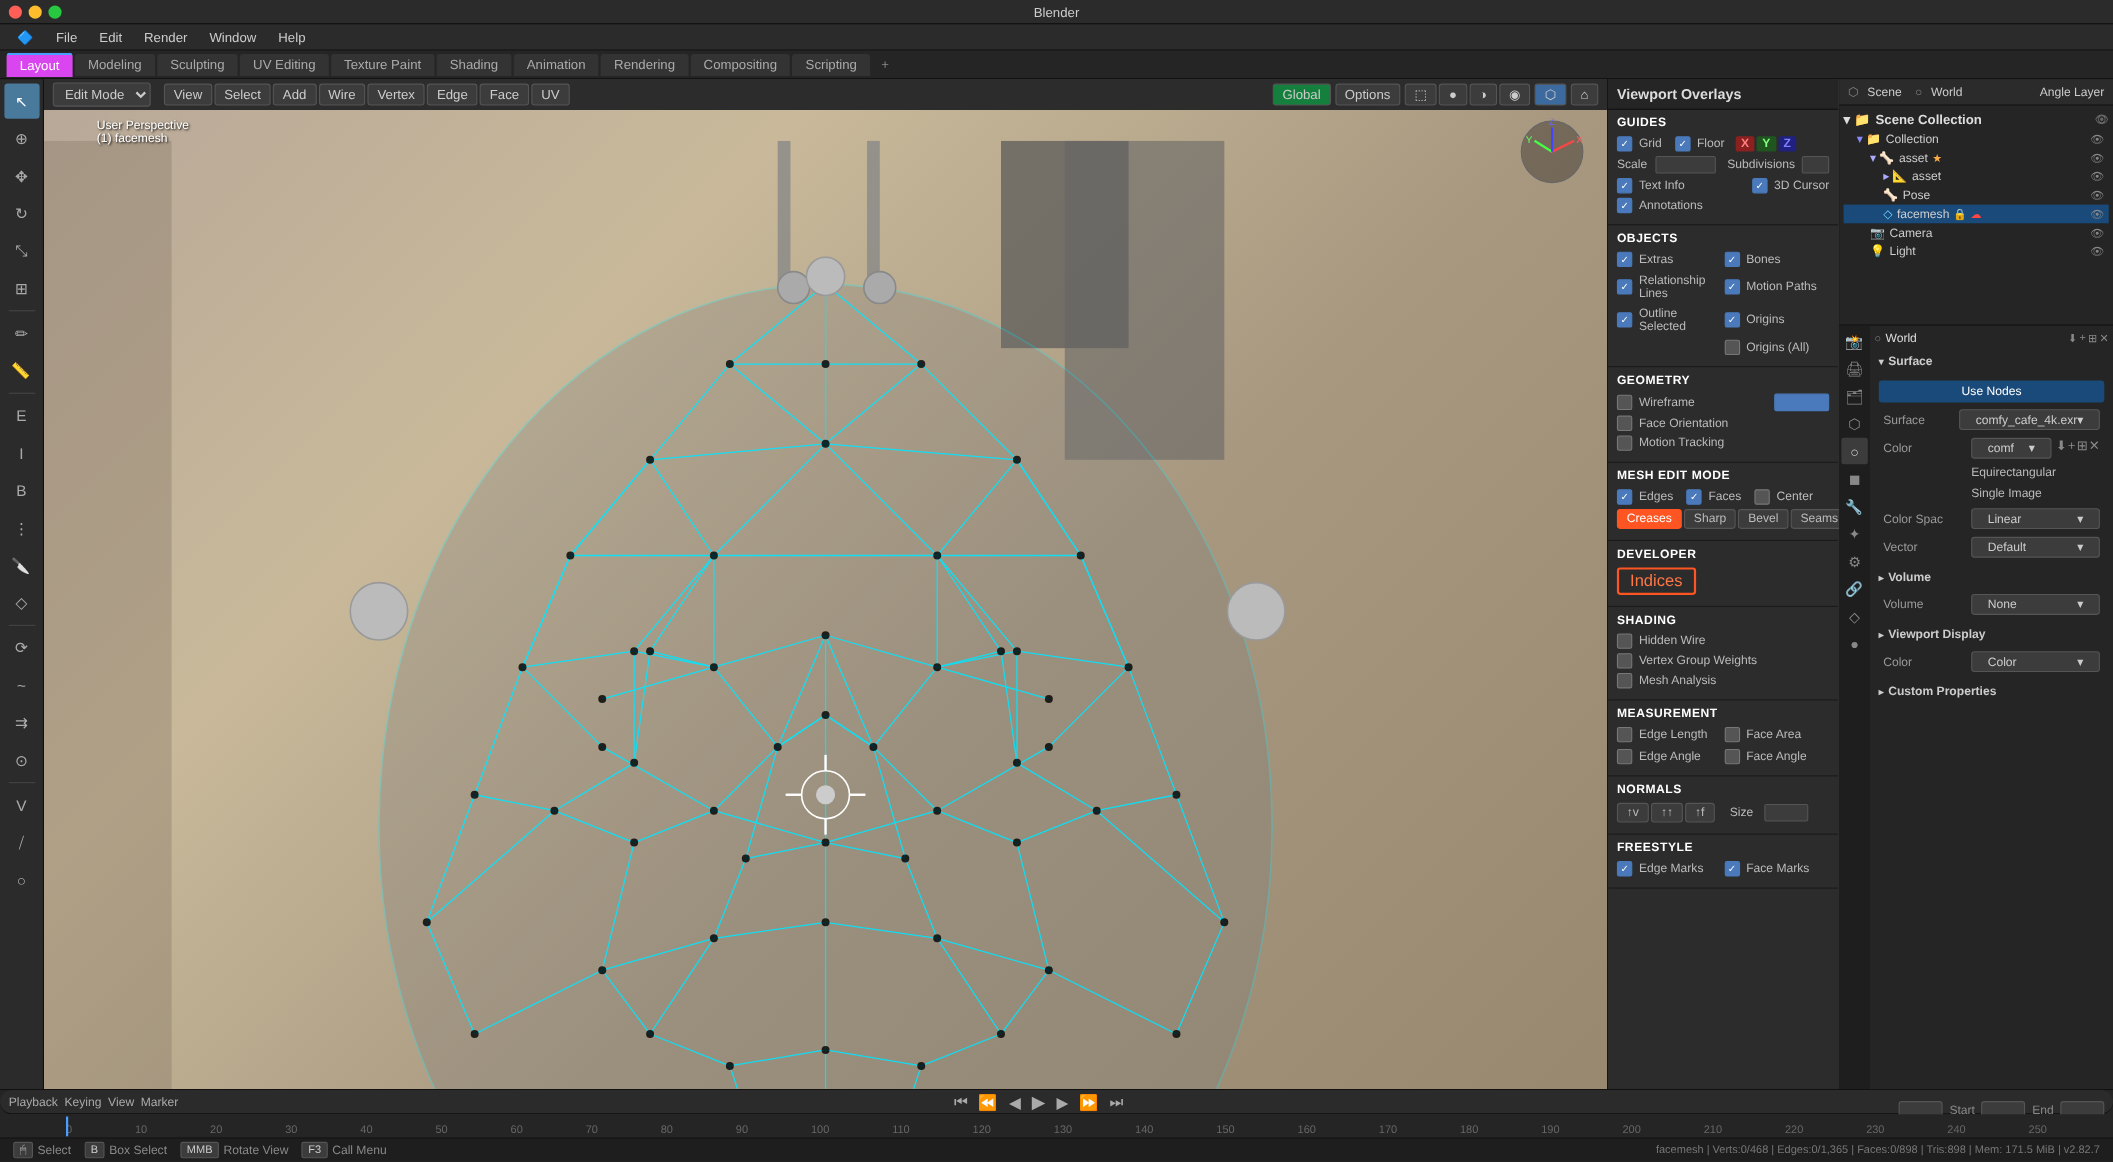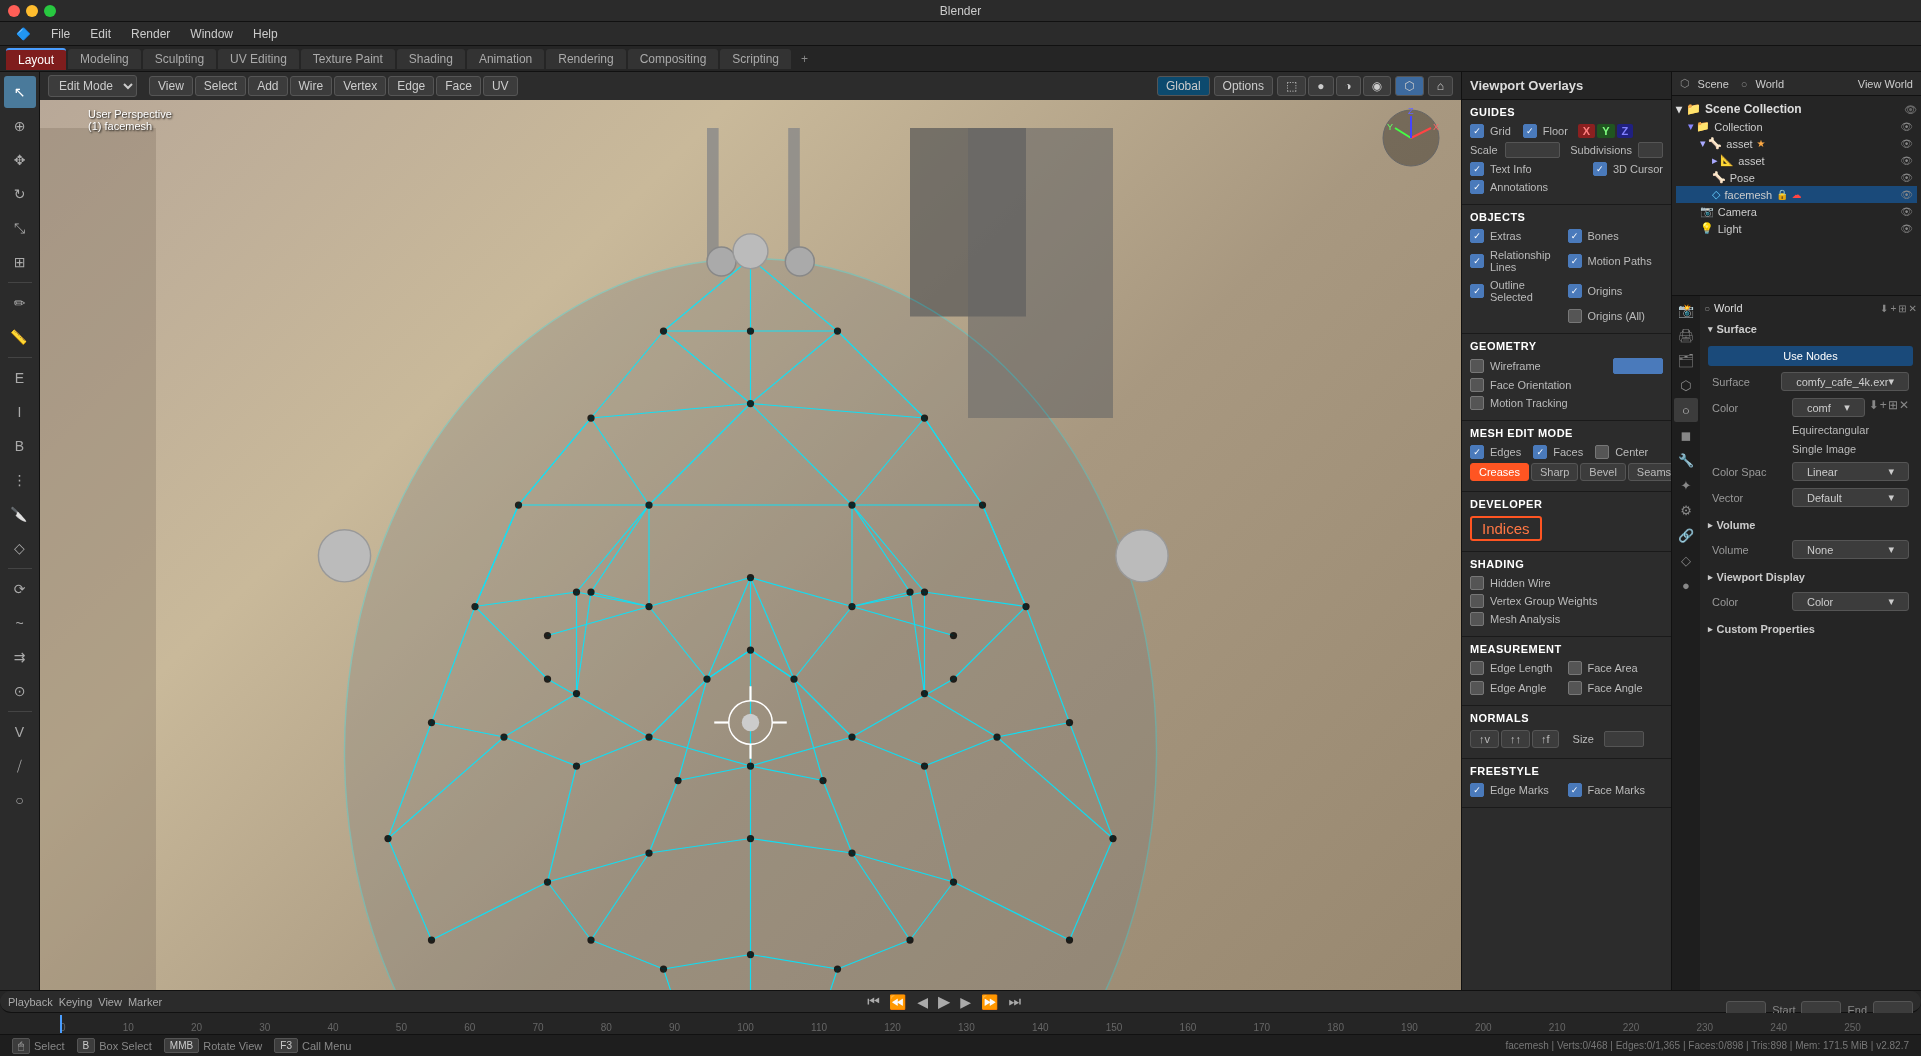--- a/index.html
+++ b/index.html
@@ -70,21 +70,21 @@
     }
     .workspace-tab {
       padding: 3px 12px;
       cursor: pointer;
       border-radius: 3px 3px 0 0;
       font-size: 12px;
       color: #aaa;
       background: #333;
     }
     .workspace-tab.active {
-      background: #7f1d1d;
+      background: #d946ef;
       color: #fff;
       border-top: 2px solid #4a9eff;
     }
     .workspace-tab-add {
       padding: 2px 8px;
       color: #888;
       cursor: pointer;
     }
 
     
@@ -758,21 +758,21 @@
         <div class="viewport-btn">Add</div>
         <div class="viewport-btn">Wire</div>
         <div class="viewport-btn">Vertex</div>
         <div class="viewport-btn">Edge</div>
         <div class="viewport-btn">Face</div>
         <div class="viewport-btn">UV</div>
       </div>
       <div style="flex:1"></div>
 
       <div style="display:flex;gap:4px;align-items:center;">
-        <div class="viewport-btn" style="background:#0c4a6e; display:flex;gap:4px;">Global</div>
+        <div class="viewport-btn" style="background:#15803d; display:flex;gap:4px;">Global</div>
         <div class="viewport-btn">Options</div>
 
         <div style="display:flex;gap:2px;">
           <div class="viewport-btn">⬚</div>
           <div class="viewport-btn">●</div>
           <div class="viewport-btn">◑</div>
           <div class="viewport-btn">◉</div>
         </div>
 
         <div class="viewport-btn" style="background:#3d6a9e;">⬡</div>
@@ -976,21 +976,21 @@
       </div>
     </div>
 
     <div id="properties-panel" style="width:250px; background:#252525; border-left:1px solid #111; display:flex; flex-direction:column;">
 
       <div style="height:24px; background:#2b2b2b; display:flex; align-items:center; padding:0 8px; border-bottom:1px solid #111; gap:8px;">
         <span style="font-size:11px; color:#888;">⬡</span>
         <span style="font-size:11px; color:#ccc;">Scene</span>
         <span style="font-size:11px; color:#888; margin-left:4px;">○</span>
         <span style="font-size:11px; color:#ccc;">World</span>
-        <span style="font-size:11px; color:#ccc; margin-left:auto;">View World</span>
+        <span style="font-size:11px; color:#ccc; margin-left:auto;">Angle Layer</span>
       </div>
 
       <div id="scene-collection" style="padding:4px; font-size:11px; border-bottom:1px solid #111; max-height:200px; overflow-y:auto;">
         <div style="display:flex;align-items:center;padding:2px 0;font-size:12px;font-weight:600;color:#ddd;">
           <span style="margin-right:4px;">▾</span>
           <span style="color:#8888ff; margin-right:4px;">📁</span>
           <span>Scene Collection</span>
           <span style="margin-left:auto; color:#666; font-size:10px;">👁</span>
         </div>
 

